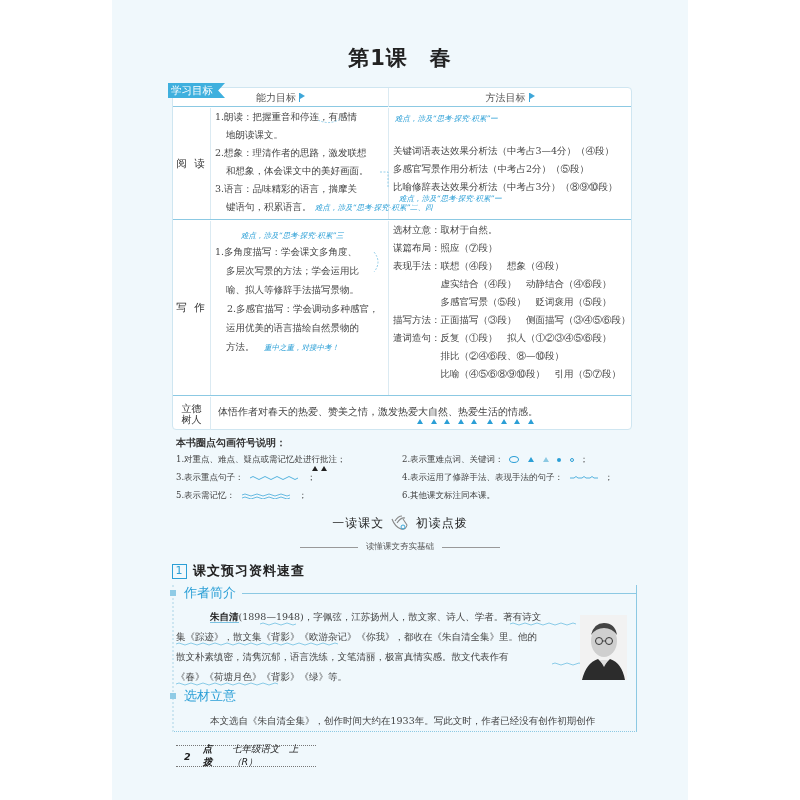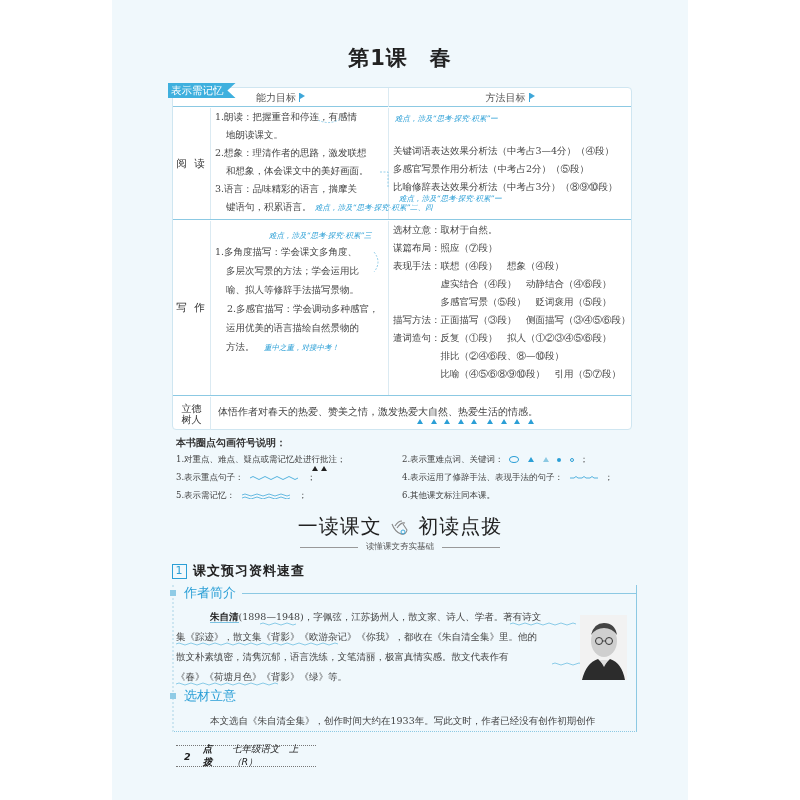--- a/index.html
+++ b/index.html
@@ -68,21 +68,21 @@
 
   
   .legend-title { position: absolute; left: 64px; top: 436px; font-size: 10px; font-weight: bold; color: #333; }
   .legend-item { position: absolute; font-size: 8.5px; color: #444; white-space: nowrap; }
   .wave { display: inline-block; width: 50px; height: 6px; vertical-align: middle; margin: 0 4px; }
   .sym { display: inline-block; vertical-align: middle; margin: 0 3px; }
 
   
   .sec-heading {
     position: absolute; left: 0; top: 513px; width: 576px; text-align: center;
-    font-family: "DejaVu Sans", sans-serif; font-size: 20px; color: #222; letter-spacing: 1px;
+    font-family: "DejaVu Sans", sans-serif; font-size: 12px; color: #222; letter-spacing: 1px;
   }
   .sec-heading .hand { display: inline-block; width: 22px; height: 20px; vertical-align: middle; }
   .sec-sub {
     position: absolute; left: 0; top: 541px; width: 576px; display: flex; align-items: center; justify-content: center;
     font-family: "DejaVu Sans", sans-serif; font-size: 8.5px; color: #555;
   }
   .sec-sub .line { width: 58px; height: 1px; background: #999; margin: 0 8px; }
 
   .part-title {
     position: absolute; left: 60px; top: 562px; display: flex; align-items: center;
@@ -118,21 +118,21 @@
   .footer .pg { font-weight: bold; }
   .footer .brand { font-weight: bold; font-family: "DejaVu Serif", serif; }
 </style>
 </head>
 <body>
 
 <div class="page">
 
   <div class="lesson-title">第1课　春</div>
 
-  <div class="goals-tag">表示需记忆</div>
+  <div class="goals-tag">学习目标</div>
   <div class="goals">
     <div class="goals-head">
       <div class="col col1" style="margin-left:0;width:216px;">
         <span>能力目标</span>
         <span class="flag"></span>
       </div>
       <div class="col col2">
         <span>方法目标</span>
         <span class="flag"></span>
       </div>
@@ -154,21 +154,21 @@
         <div class="txt" style="left:4px;top:34px;">关键词语表达效果分析法（中考占3—4分）（④段）</div>
         <div class="txt" style="left:4px;top:52px;">多感官写景作用分析法（中考占2分）（⑤段）</div>
         <div class="txt" style="left:4px;top:70px;">比喻修辞表达效果分析法（中考占3分）（⑧⑨⑩段）</div>
         <div class="note" style="left:10px;top:86px;">难点，涉及“思考·探究·积累”一</div>
       </div>
     </div>
 
     <div class="row row-write">
       <div class="row-label">写 作</div>
       <div class="col-ability">
-        <div class="note" style="left:30px;top:10px;margin-left:28px;">难点，涉及“思考·探究·积累”三</div>
+        <div class="note" style="left:30px;top:10px;">难点，涉及“思考·探究·积累”三</div>
         <div class="txt" style="left:4px;top:22px;">1.多角度描写：学会课文多角度、</div>
         <div class="txt indent" style="left:4px;top:41px;">多层次写景的方法；学会运用比</div>
         <div class="txt indent" style="left:4px;top:60px;">喻、拟人等修辞手法描写景物。</div>
         <div class="txt" style="left:16px;top:79px;">2.多感官描写：学会调动多种感官，</div>
         <div class="txt indent" style="left:4px;top:98px;">运用优美的语言描绘自然景物的</div>
         <div class="txt indent" style="left:4px;top:117px;">方法。</div>
         <div class="note" style="left:53px;top:122px;">重中之重，对接中考！</div>
       </div>
       <div class="col-method">
         <div class="txt" style="left:4px;top:0px;">选材立意：取材于自然。</div>

